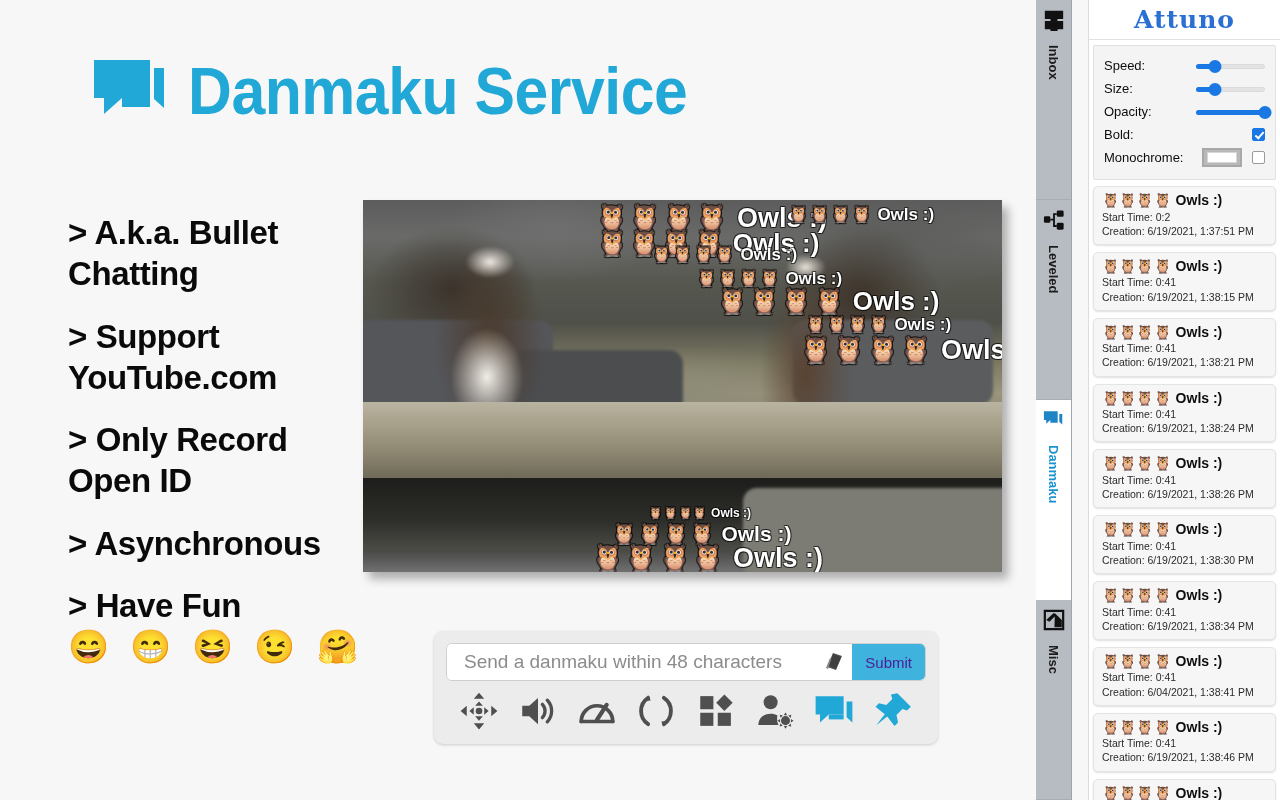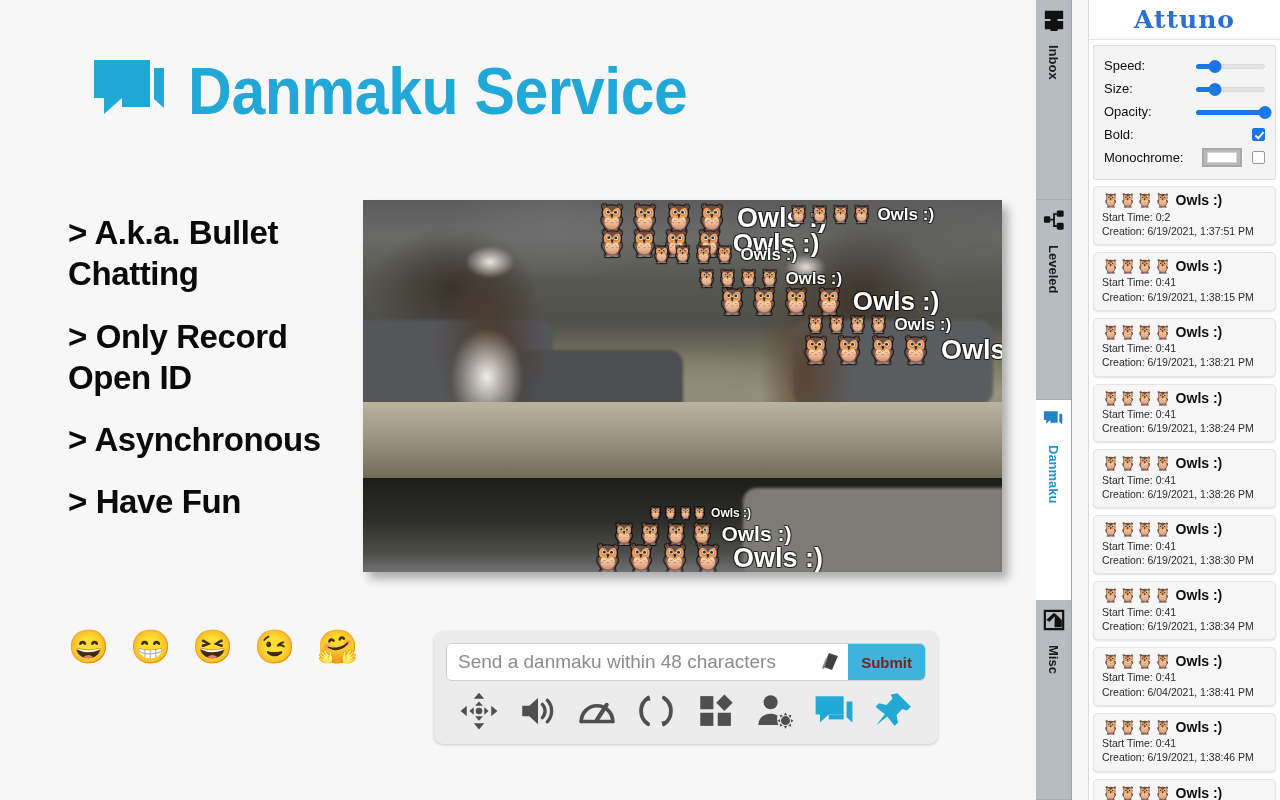--- a/index.html
+++ b/index.html
@@ -129,32 +129,32 @@
     border: 1px solid #cfcfcf;
     border-radius: 6px;
     background: #fff;
     overflow: hidden;
   }
   .entry-input {
     flex: 1;
     border: 0; outline: 0;
     font-size: 19px;
     color: #8c8c8c;
-    padding: 0 6px 0 11px;
+    padding: 0 6px 0 17px;
     font-family: "Liberation Sans", sans-serif;
     background: #fff;
   }
   .entry-input::placeholder { color: #8c8c8c; opacity: 1; }
   .stack-icon { display:flex; align-items:center; padding-right:6px; }
   .submit-btn {
     border: 0;
     background: #3fb2de;
-    color: #7f1d1d;
+    color: #4c1d95;
     font-size: 15px;
-    font-weight: 700;
+    font-weight: 400;
     padding: 0 13px;
     cursor: pointer;
     font-family: "Liberation Sans", sans-serif;
   }
   .toolbar {
     display: flex; align-items: center;
     justify-content: space-between;
     padding: 9px 12px 0 12px;
   }
   .tool { cursor: pointer; line-height: 0; }
@@ -276,20 +276,21 @@
           <path d="M2 4 h56 v38 h-28 l-18 16 v-16 h-10 z" fill="#22a8d6"></path>
           <path d="M62 12 h10 v40 l-10 -9 z" fill="#22a8d6"></path>
           <rect x="30" y="42" width="28" height="9" fill="#22a8d6"></rect>
         </svg>
       </span>
       <span class="brand-title">Danmaku Service</span>
     </div>
 
     <div class="features">
       <div class="feature">&gt; A.k.a. Bullet Chatting</div>
+      <div class="feature">&gt; Support YouTube.com</div>
       <div class="feature">&gt; Only Record Open ID</div>
       <div class="feature">&gt; Asynchronous</div>
       <div class="feature">&gt; Have Fun</div>
     </div>
 
     <div class="emoji-row">😄 😁 😆 😉 🤗</div>
 
     <div class="video-wrap">
       <div class="video-bg"></div>
       <div class="stone" style="left:-10px; top:120px; width:200px; height:90px; background:#55565a;"></div>

